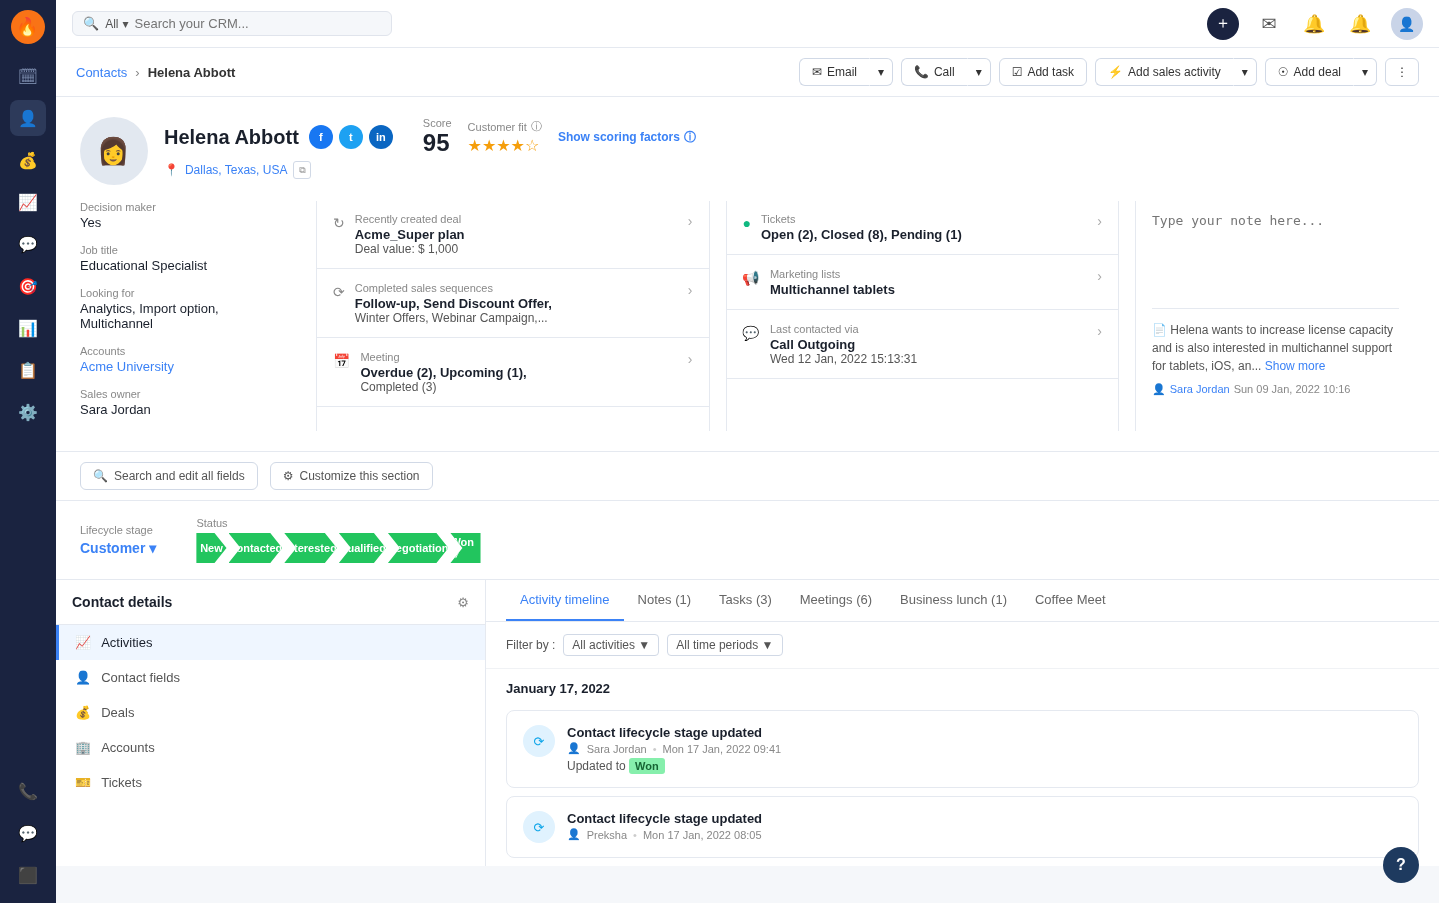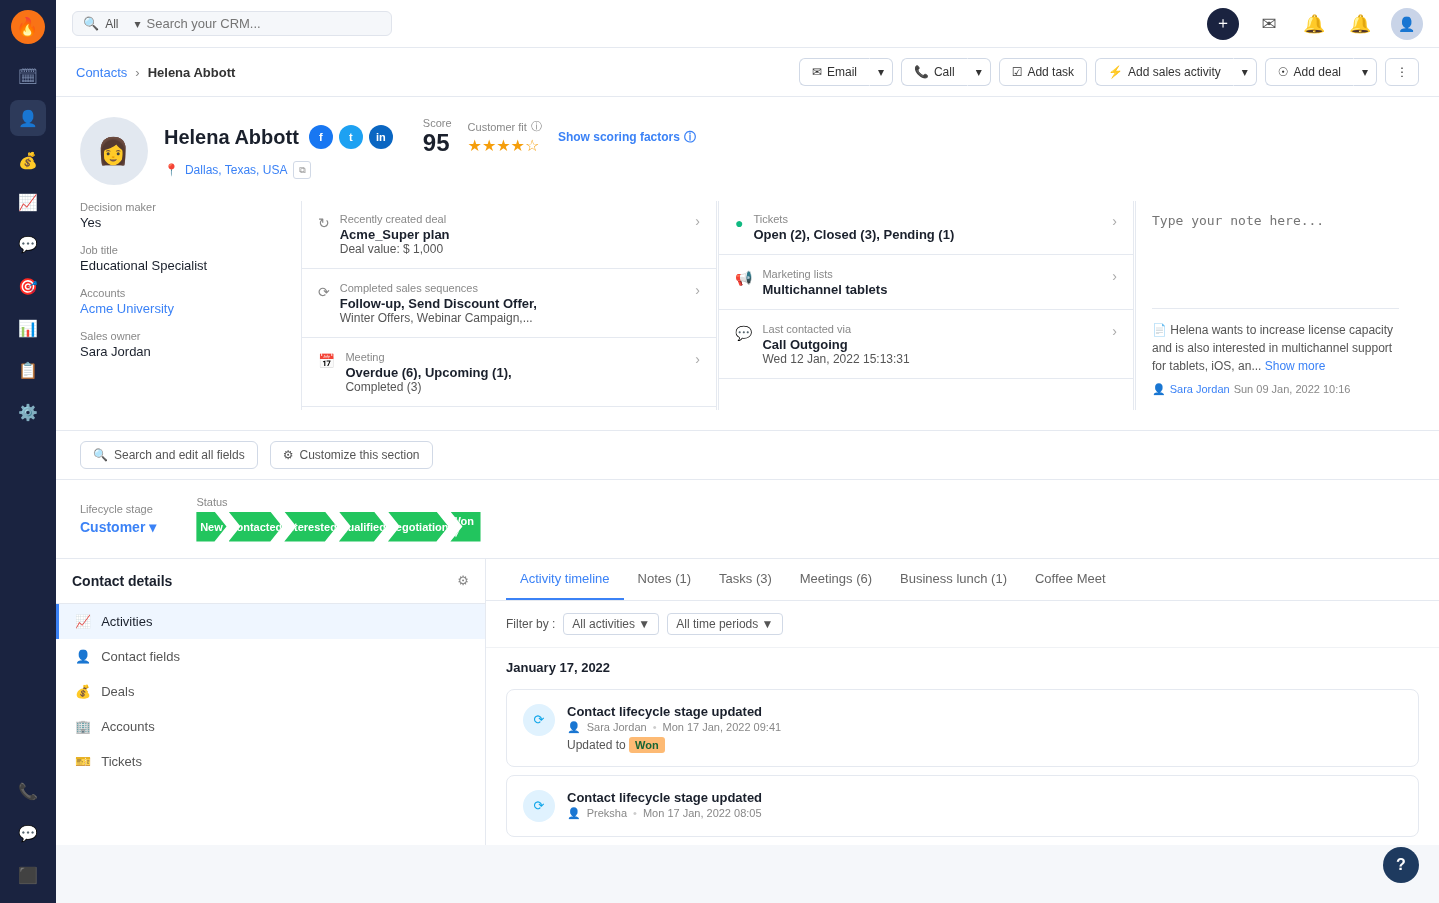--- a/index.html
+++ b/index.html
@@ -11,21 +11,21 @@
     .sidebar-item { width: 36px; height: 36px; display: flex; align-items: center; justify-content: center; border-radius: 8px; color: #8899bb; font-size: 16px; cursor: pointer; }
     .sidebar-item.active { background: #2d3a5a; color: white; }
 
     
     .main { flex: 1; display: flex; flex-direction: column; overflow: hidden; }
 
     
     .topnav { height: 48px; background: white; border-bottom: 1px solid #e5e9f0; display: flex; align-items: center; padding: 0 16px; gap: 12px; flex-shrink: 0; }
     .search-bar { display: flex; align-items: center; gap: 6px; background: #f5f7fa; border: 1px solid #e0e4ec; border-radius: 6px; padding: 4px 10px; width: 320px; }
     .search-bar input { border: none; background: transparent; outline: none; font-size: 13px; width: 100%; color: #555; }
-    .search-filter { font-size: 12px; color: #555; display: flex; align-items: center; gap: 16px; }
+    .search-filter { font-size: 12px; color: #555; display: flex; align-items: center; gap: 4px; }
     .topnav-right { margin-left: auto; display: flex; align-items: center; gap: 14px; }
     .topnav-icon { width: 32px; height: 32px; border-radius: 50%; background: #1a2340; display: flex; align-items: center; justify-content: center; color: white; font-size: 16px; cursor: pointer; }
     .topnav-icon.light { background: transparent; color: #555; font-size: 18px; }
     .avatar { width: 32px; height: 32px; border-radius: 50%; background: #c9d4e8; overflow: hidden; display: flex; align-items: center; justify-content: center; font-size: 14px; }
 
     
     .content { flex: 1; overflow-y: auto; }
 
     
     .contact-header-bar { background: white; border-bottom: 1px solid #e5e9f0; padding: 10px 20px; display: flex; align-items: center; justify-content: space-between; }
@@ -57,21 +57,21 @@
     .score-value { font-size: 24px; font-weight: 700; color: #1a202c; }
     .customer-fit { display: flex; flex-direction: column; gap: 2px; }
     .customer-fit-label { font-size: 11px; color: #888; display: flex; align-items: center; gap: 4px; }
     .stars { color: #f59e0b; font-size: 16px; }
     .show-factors { color: #3b82f6; font-size: 12px; cursor: pointer; display: flex; align-items: center; gap: 4px; font-weight: bold; }
     .location-row { display: flex; align-items: center; gap: 6px; font-size: 12px; color: #3b82f6; }
     .location-icon { color: #888; font-size: 12px; }
     .copy-icon { width: 18px; height: 18px; border: 1px solid #d1d9e6; border-radius: 3px; display: flex; align-items: center; justify-content: center; font-size: 9px; cursor: pointer; color: #888; }
 
     
-    .profile-body { display: grid; grid-template-columns: 220px 1fr 1fr 280px; gap: 1px; }
+    .profile-body { display: grid; grid-template-columns: 220px 1fr 1fr 280px; gap: 16px; }
     .profile-fields { padding-right: 20px; }
     .field-group { margin-bottom: 14px; }
     .field-label { font-size: 11px; color: #888; margin-bottom: 2px; }
     .field-value { font-size: 13px; color: #1a202c; font-weight: 500; }
     .field-value a { color: #3b82f6; text-decoration: none; }
     .field-value.phone { color: #3b82f6; }
 
     
     .info-cards { display: flex; flex-direction: column; gap: 1px; border-left: 1px solid #e5e9f0; border-right: 1px solid #e5e9f0; }
     .info-card { padding: 12px 16px; border-bottom: 1px solid #e5e9f0; display: flex; align-items: flex-start; justify-content: space-between; cursor: pointer; }
@@ -127,21 +127,21 @@
 
     .date-header { padding: 12px 20px 6px; font-size: 13px; font-weight: 600; color: #1a202c; }
 
     .activity-item { margin: 8px 20px; border: 1px solid #e5e9f0; border-radius: 8px; overflow: hidden; }
     .activity-row { display: flex; align-items: flex-start; gap: 12px; padding: 14px 16px; }
     .activity-icon-circle { width: 32px; height: 32px; border-radius: 50%; background: #e0f2fe; display: flex; align-items: center; justify-content: center; font-size: 13px; color: #0ea5e9; flex-shrink: 0; }
     .activity-content { flex: 1; }
     .activity-title { font-size: 13px; font-weight: 600; color: #1a202c; display: flex; align-items: flex-start; gap: 8px; }
     .activity-meta { font-size: 11px; color: #888; display: flex; align-items: center; gap: 6px; margin-top: 2px; }
     .activity-sub { font-size: 12px; color: #555; margin-top: 4px; }
-    .activity-tag { padding: 2px 6px; border-radius: 3px; background: #fdba74; color: #166534; font-size: 11px; font-weight: 600; }
+    .activity-tag { padding: 2px 6px; border-radius: 3px; background: #86efac; color: #166534; font-size: 11px; font-weight: 600; }
 
     .help-btn { position: fixed; bottom: 20px; right: 20px; width: 36px; height: 36px; background: #1e3a5f; border-radius: 50%; display: flex; align-items: center; justify-content: center; color: white; font-size: 16px; font-weight: bold; cursor: pointer; }
 
     .divider-dot { color: #ccc; }
   </style>
 </head>
 <body>
 
 <div class="sidebar">
   <div class="sidebar-logo">🔥</div>
@@ -250,20 +250,24 @@
         <div class="profile-fields">
           <div class="field-group">
             <div class="field-label">Decision maker</div>
             <div class="field-value">Yes</div>
           </div>
           <div class="field-group">
             <div class="field-label">Job title</div>
             <div class="field-value">Educational Specialist</div>
           </div>
           <div class="field-group">
+            <div class="field-label">Looking for</div>
+            <div class="field-value">Analytics, Import option, Multichannel</div>
+          </div>
+          <div class="field-group">
             <div class="field-label">Accounts</div>
             <div class="field-value"><a style="color:#3b82f6;text-decoration:none;">Acme University</a></div>
           </div>
           <div class="field-group">
             <div class="field-label">Sales owner</div>
             <div class="field-value">Sara Jordan</div>
           </div>
         </div>
 
         <div class="info-cards" style="border-left:1px solid #e5e9f0;">
@@ -287,35 +291,35 @@
                 <div class="info-card-sub">Winter Offers, Webinar Campaign,...</div>
               </div>
             </div>
             <span class="info-card-arrow">›</span>
           </div>
           <div class="info-card">
             <div class="info-card-left">
               <span class="info-card-icon">📅</span>
               <div>
                 <div class="info-card-title">Meeting</div>
-                <div class="info-card-main">Overdue (6), Upcoming (1),</div>
+                <div class="info-card-main">Overdue (2), Upcoming (1),</div>
                 <div class="info-card-sub">Completed (3)</div>
               </div>
             </div>
             <span class="info-card-arrow">›</span>
           </div>
         </div>
 
         <div class="info-cards">
           <div class="info-card">
             <div class="info-card-left">
               <span class="info-card-icon" style="color:#10b981;">●</span>
               <div>
                 <div class="info-card-title">Tickets</div>
-                <div class="info-card-main">Open (2), Closed (3), Pending (1)</div>
+                <div class="info-card-main">Open (2), Closed (8), Pending (1)</div>
               </div>
             </div>
             <span class="info-card-arrow">›</span>
           </div>
           <div class="info-card">
             <div class="info-card-left">
               <span class="info-card-icon">📢</span>
               <div>
                 <div class="info-card-title">Marketing lists</div>
                 <div class="info-card-main">Multichannel tablets</div>

